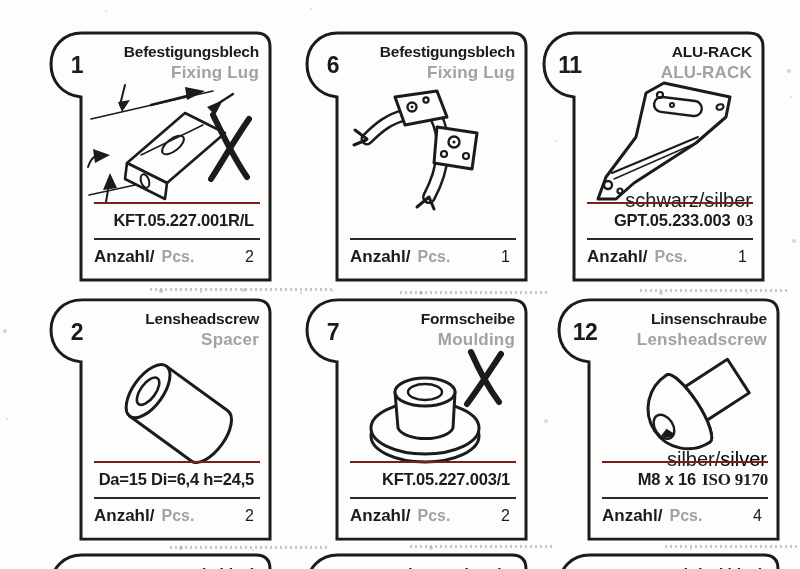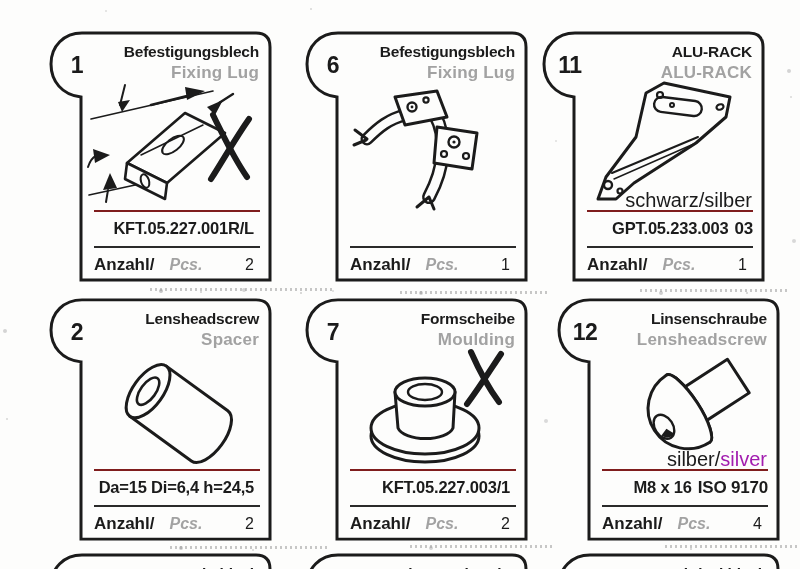--- a/index.html
+++ b/index.html
@@ -25,33 +25,33 @@
   }
   .art{
     position:absolute;left:33px;right:4px;top:44px;height:140px;
     display:flex;align-items:center;justify-content:center;
   }
   .art svg{width:182px;height:138px;}
   .variant{
     position:absolute;right:15px;bottom:71px;font-size:20px;font-weight:400;
     white-space:nowrap;
   }
-  .v-secondary{color:#a21caf;}
+  .v-secondary{color:#000000;}
   .bottom{position:absolute;left:46px;right:14px;bottom:5px;}
   .partline{
     border-top:2px solid #7f1d1d;padding:7px 0 5px;min-height:22px;
     display:flex;justify-content:flex-end;align-items:baseline;
     font-size:16.5px;font-weight:700;letter-spacing:-0.2px;white-space:nowrap;
   }
-  .pl-right{font-size:17px;padding-left:6px;}
+  .pl-right{font-size:17px;padding-left:6px;font-family:Liberation Serif, serif;}
   .qtyline{
-    border-top:2px solid #2a2a2a;padding:7px 0 1px;min-height:22px;
+    border-top:2px solid #2a2a2a;padding:7px 0 9px;min-height:22px;
     display:flex;align-items:baseline;font-size:17px;font-weight:700;
   }
-  .q-en{color:#a2a2a2;margin-left:15px;font-size:16px;font-style:italic;}
+  .q-en{color:#a2a2a2;margin-left:7px;font-size:16px;}
   .q-val{margin-left:auto;font-size:16px;font-weight:400;padding-right:6px;}
   
   #speckles{
     position:absolute;left:0;top:0;width:2px;height:2px;border-radius:50%;
     background:transparent;pointer-events:none;
     box-shadow:
       160px 290px 0 1px #c6c6c6, 200px 291px 0 0 #cdcdcd, 243px 289px 0 1px #d4d4d4,
       300px 292px 0 0 #cdcdcd, 332px 290px 0 0 #d8d8d8, 420px 292px 0 1px #cfcfcf,
       470px 290px 0 0 #d8d8d8, 660px 292px 0 1px #cfcfcf, 712px 290px 0 0 #d4d4d4,
       746px 292px 0 0 #cdcdcd, 788px 70px 0 1px #d4d4d4, 790px 96px 0 0 #d8d8d8,

